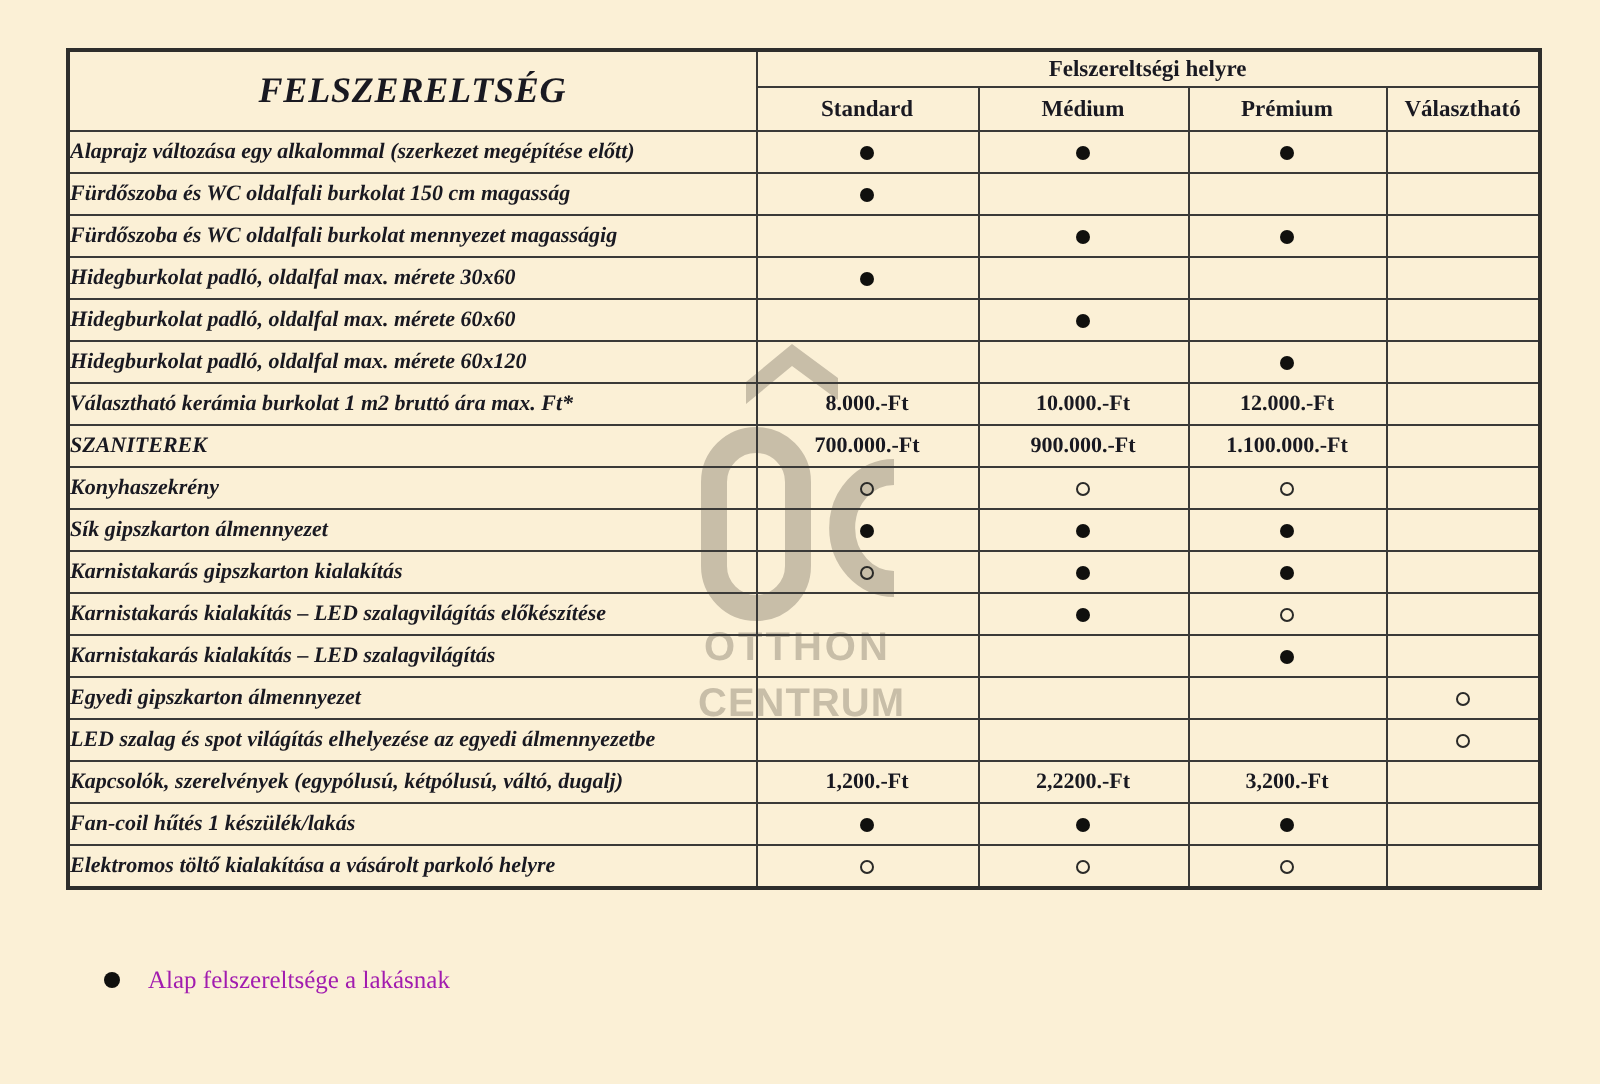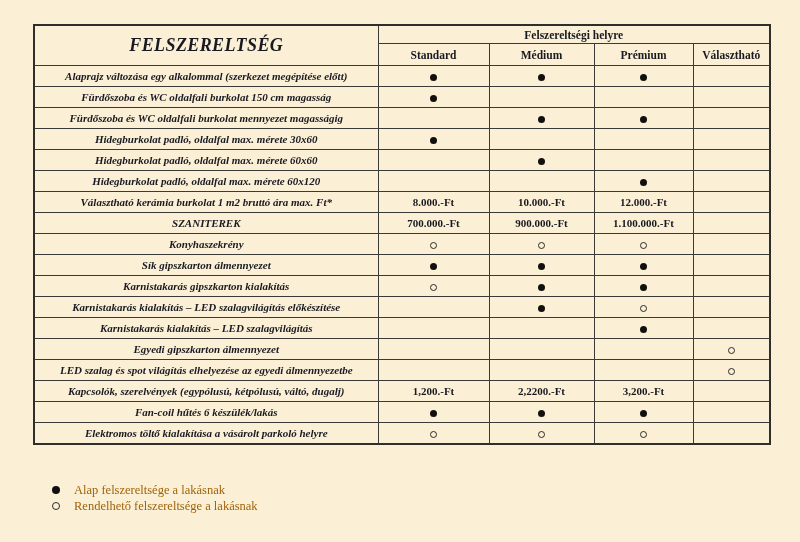--- a/index.html
+++ b/index.html
@@ -46,45 +46,59 @@
   .level-head{
     height:17px;
     font-size:11.5px;font-weight:bold;text-align:center;
   }
   .col-h{
     height:21px;
     font-size:11.5px;font-weight:bold;text-align:center;
   }
   td.feat{
     font-size:11px;font-weight:bold;font-style:italic;
-    text-align:center;padding-left:8px;
+    text-align:left;padding-left:8px;
     height:20px;line-height:12px;
     white-space:nowrap;overflow:hidden;
   }
   td.val{
     text-align:center;font-size:11px;font-weight:bold;
   }
   .dot{display:inline-block;vertical-align:middle;border-radius:50%;}
   .dot.filled{width:7px;height:7px;background:#10100e;}
   .dot.open{width:5px;height:5px;background:transparent;border:1.6px solid #2a2a28;}
 
   .legend{
     position:absolute;left:52px;top:482px;z-index:2;
-    font-size:12.5px;color:#a16207;
+    font-size:12.5px;color:#a21caf;
   }
   .legend-row{display:flex;align-items:center;height:16px;}
   .legend-sym{width:22px;display:flex;align-items:center;}
   .legend .dot.filled{width:8px;height:8px;}
   .legend .dot.open{width:6px;height:6px;border-width:1.5px;}
 </style>
 </head>
 <body>
 
 <div class="page">
 
+  <div class="watermark">
+    <svg width="112" height="196" viewBox="0 0 112 196" xmlns="http://www.w3.org/2000/svg">
+      <g fill="#968d7c" stroke="none">
+
+        <polygon points="30,32 53,13 76,30 76,19 53,2 30,21"></polygon>
+      </g>
+
+      <rect x="14" y="50" width="42" height="84" rx="21" fill="none" stroke="#968d7c" stroke-width="13"></rect>
+
+      <path d="M 104 66 A 25 27 0 1 0 104 122" fill="none" stroke="#968d7c" stroke-width="13"></path>
+      <text x="9" y="160" font-family="Liberation Sans, sans-serif" font-weight="bold" font-size="20" letter-spacing="1.5" fill="#968d7c" id="wm1">OTTHON</text>
+      <text x="6" y="188" font-family="Liberation Sans, sans-serif" font-weight="bold" font-size="20" letter-spacing="0.5" fill="#968d7c" id="wm2">CENTRUM</text>
+    </svg>
+  </div>
 
   <table class="features">
     <colgroup>
       <col class="c-feat">
         <col class="c-std">
         <col class="c-med">
         <col class="c-pre">
         <col class="c-opc">
     </colgroup>
     <thead>
@@ -206,21 +220,21 @@
           <td class="val"><span class="dot open"></span></td>
         </tr>
         <tr>
           <td class="feat">Kapcsolók, szerelvények (egypólusú, kétpólusú, váltó, dugalj)</td>
           <td class="val">1,200.-Ft</td>
           <td class="val">2,2200.-Ft</td>
           <td class="val">3,200.-Ft</td>
           <td class="val"></td>
         </tr>
         <tr>
-          <td class="feat">Fan-coil hűtés 6 készülék/lakás</td>
+          <td class="feat">Fan-coil hűtés 1 készülék/lakás</td>
           <td class="val"><span class="dot filled"></span></td>
           <td class="val"><span class="dot filled"></span></td>
           <td class="val"><span class="dot filled"></span></td>
           <td class="val"></td>
         </tr>
         <tr>
           <td class="feat">Elektromos töltő kialakítása a vásárolt parkoló helyre</td>
           <td class="val"><span class="dot open"></span></td>
           <td class="val"><span class="dot open"></span></td>
           <td class="val"><span class="dot open"></span></td>
@@ -229,21 +243,15 @@
       </tbody>
   </table>
 
   <div class="legend">
     <div class="legend-row">
       <span class="legend-sym">
           <span class="dot filled"></span>
         </span>
       <span>Alap felszereltsége a lakásnak</span>
     </div>
-    <div class="legend-row">
-      <span class="legend-sym">
-          <span class="dot open"></span>
-        </span>
-      <span>Rendelhető felszereltsége a lakásnak</span>
-    </div>
   </div>
 
 </div>
 
 </body></html>

